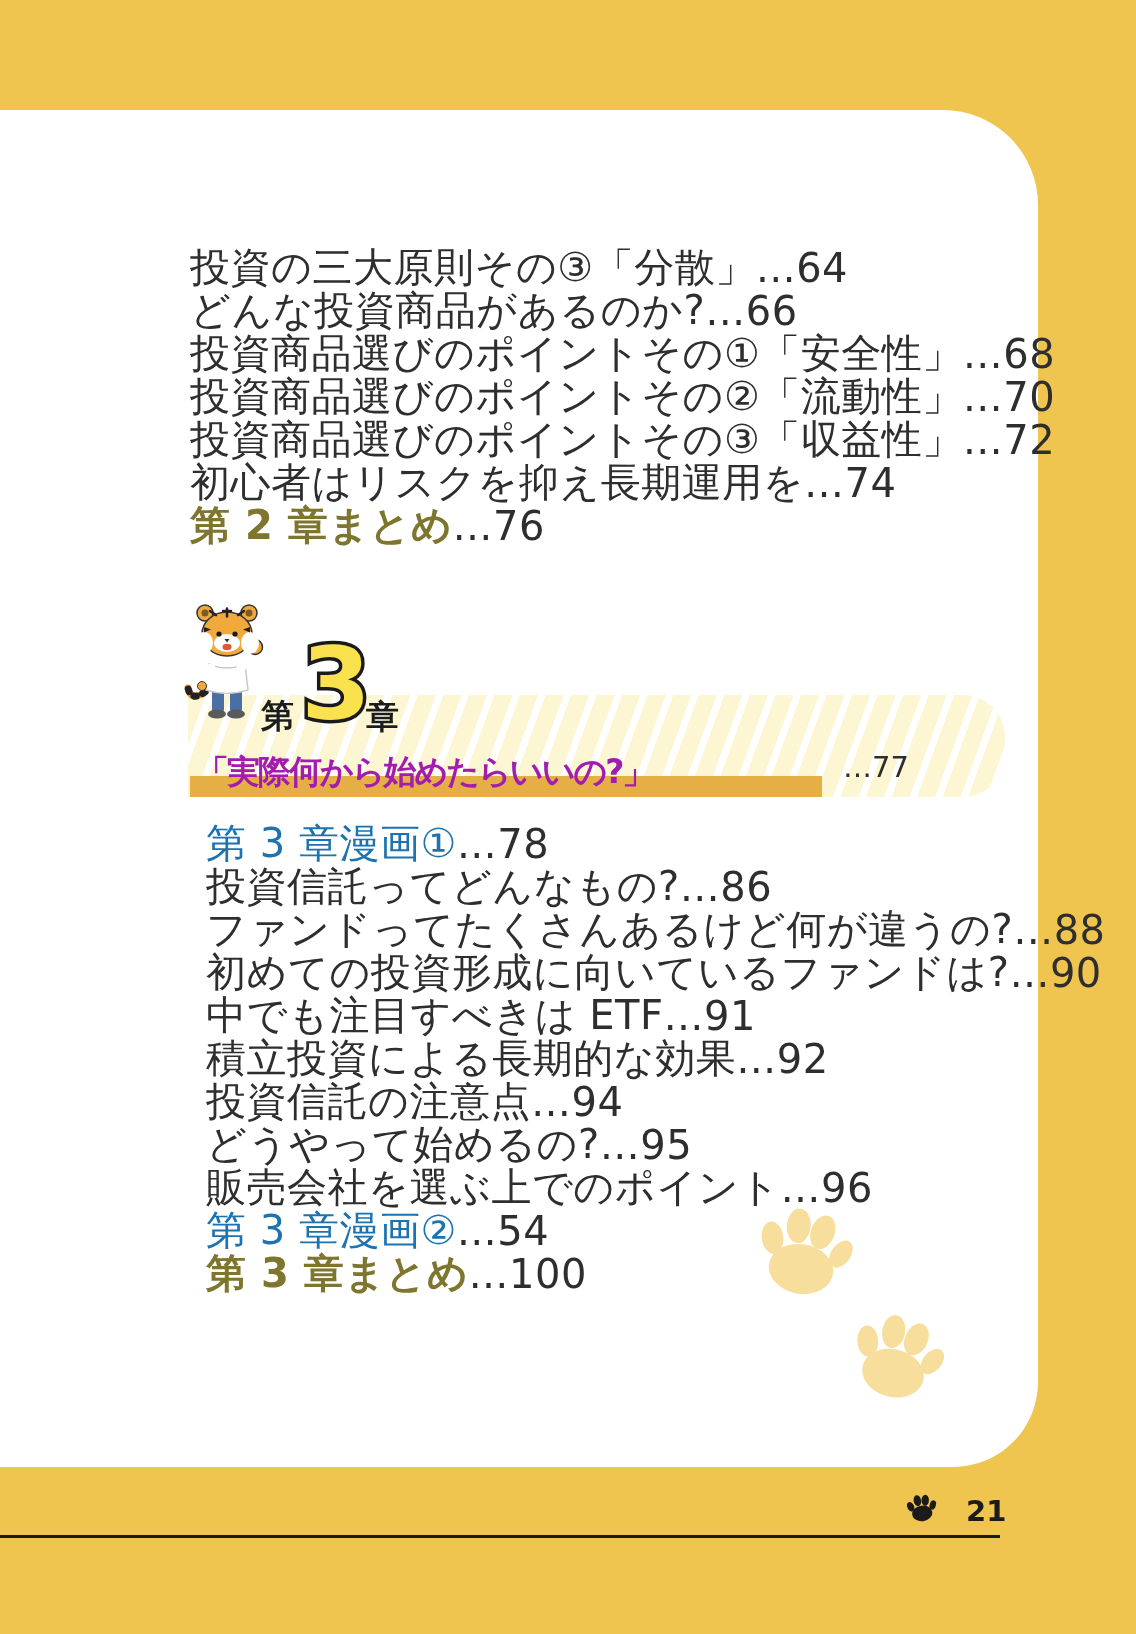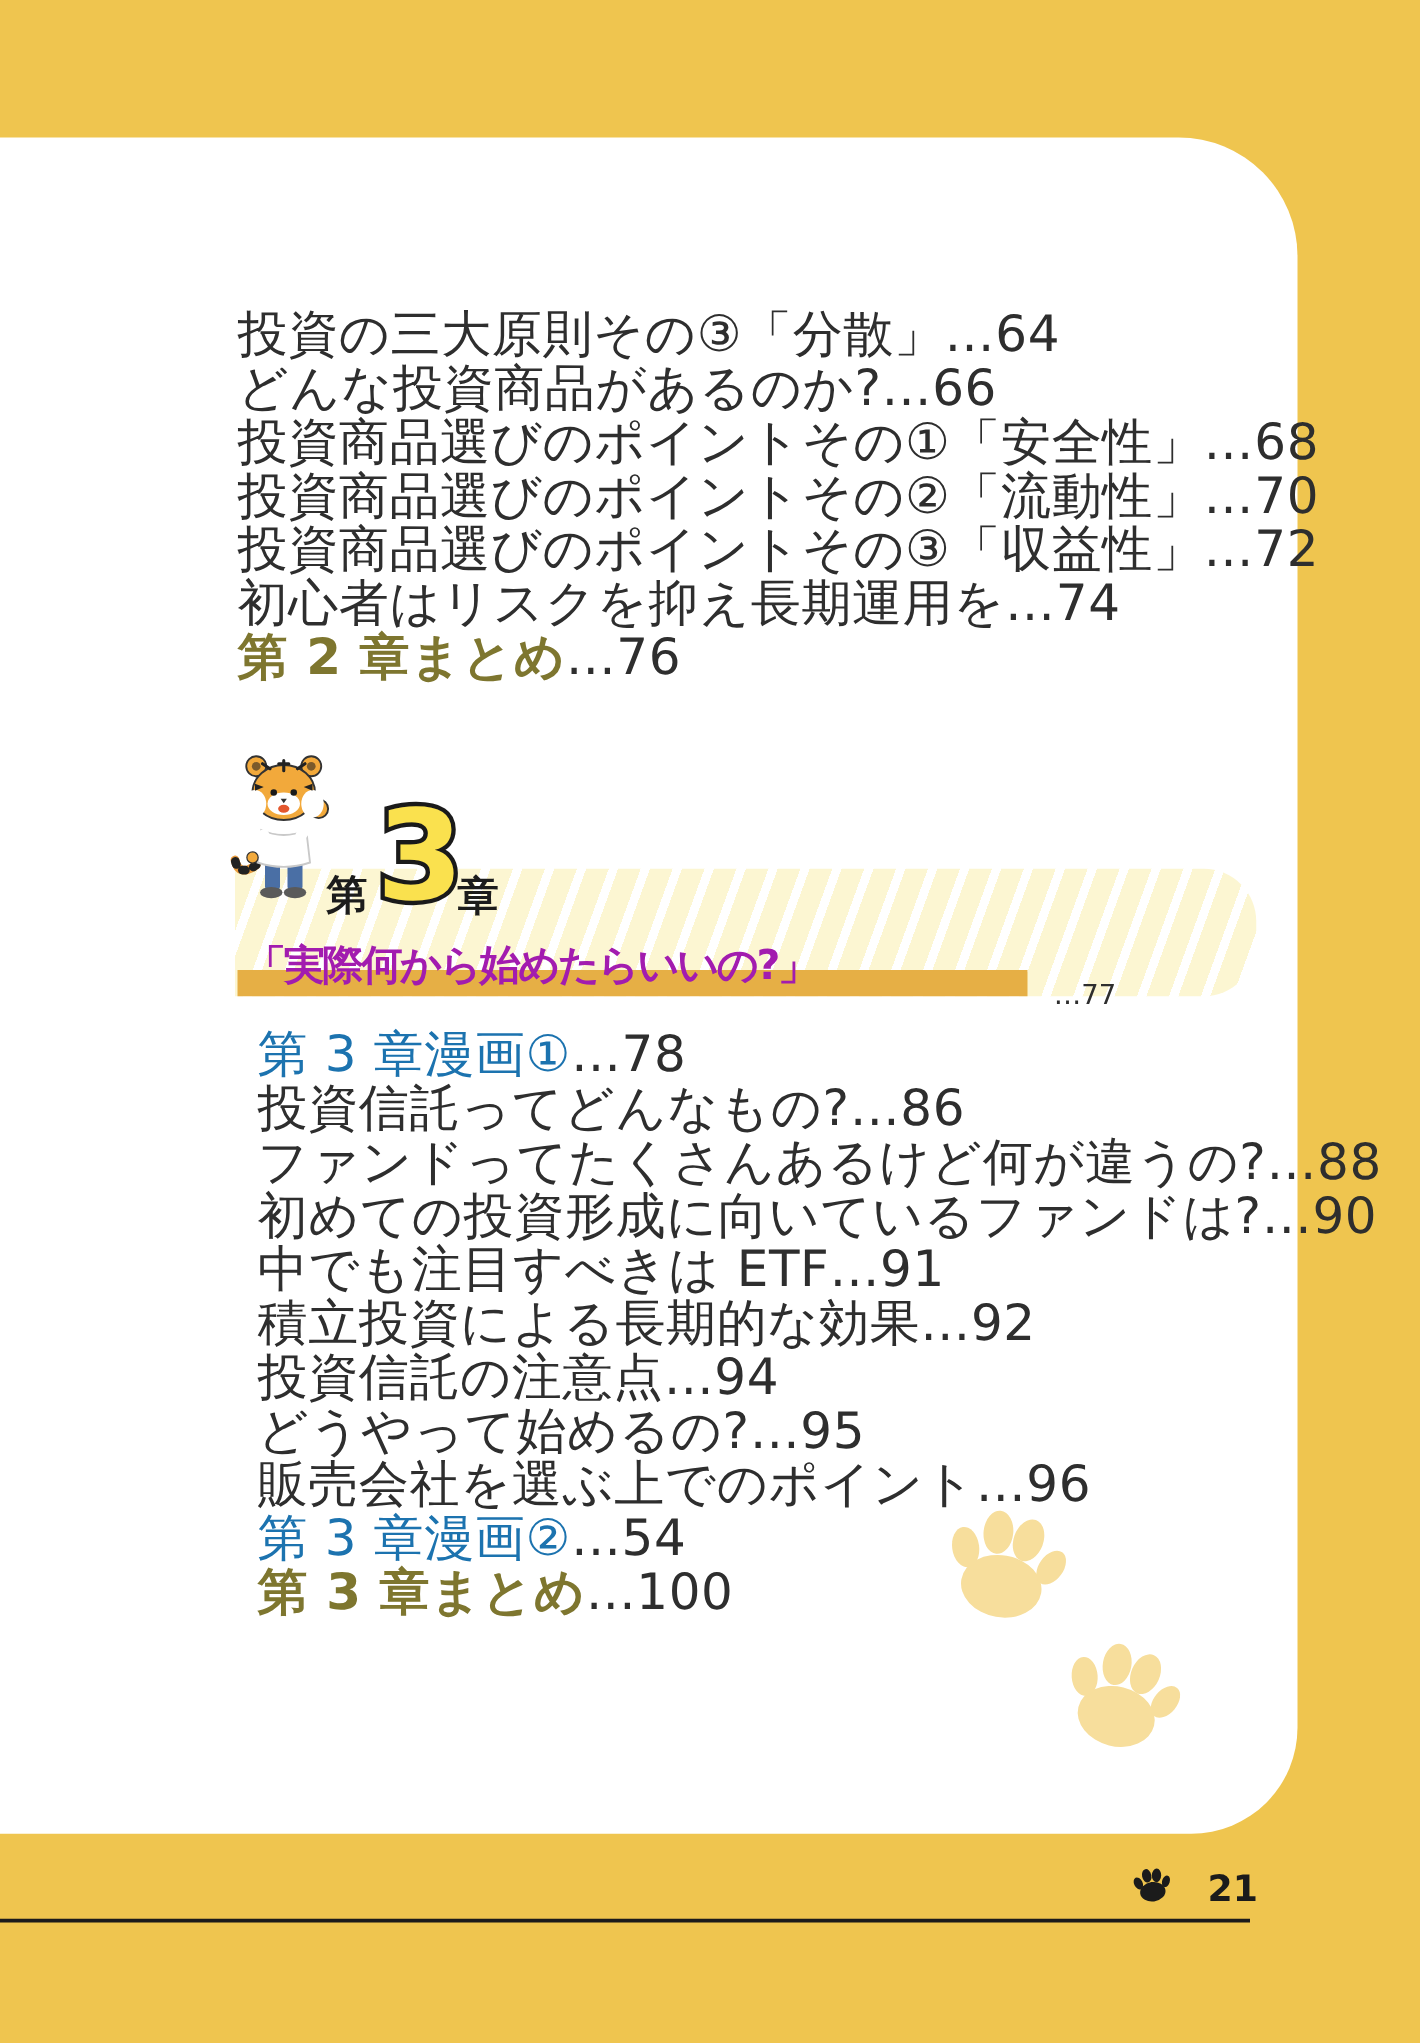--- a/index.html
+++ b/index.html
@@ -37,21 +37,21 @@
   .ch3-sho{left:366px;top:585px;}
   .ch3-num{position:absolute;left:294px;top:515px;width:84px;height:112px;}
   .ch3-title{
     position:absolute;left:196px;top:612px;height:64px;z-index:3;
     font-size:33px;font-weight:bold;letter-spacing:-2px;color:#a21caf;
     white-space:nowrap;
     margin-top:28px;
   }
   .ch3-page{
     position:absolute;left:843px;top:640px;z-index:3;
-    font-size:22px;color:#2E2E2E;white-space:nowrap;margin-top:34px;
+    font-size:29px;color:#2E2E2E;white-space:nowrap;
   }
   .tiger{position:absolute;left:183px;top:486px;width:90px;height:124px;z-index:2;}
   
   .paw-wm{position:absolute;}
   .paw-wm.p1{left:748px;top:1088px;width:112px;height:108px;transform:rotate(10deg);}
   .paw-wm.p2{left:845px;top:1186px;width:104px;height:122px;transform:rotate(14deg);}
   
   .footer-rule{position:absolute;left:0;top:1535px;width:1000px;height:3px;background:#1B1B1B;}
   .footer-paw{position:absolute;left:903px;top:1491px;width:37px;height:34px;transform:rotate(-8deg);}
   .page-num{position:absolute;left:966px;top:1494px;font-size:29px;font-weight:600;color:#1B1B1B;}

